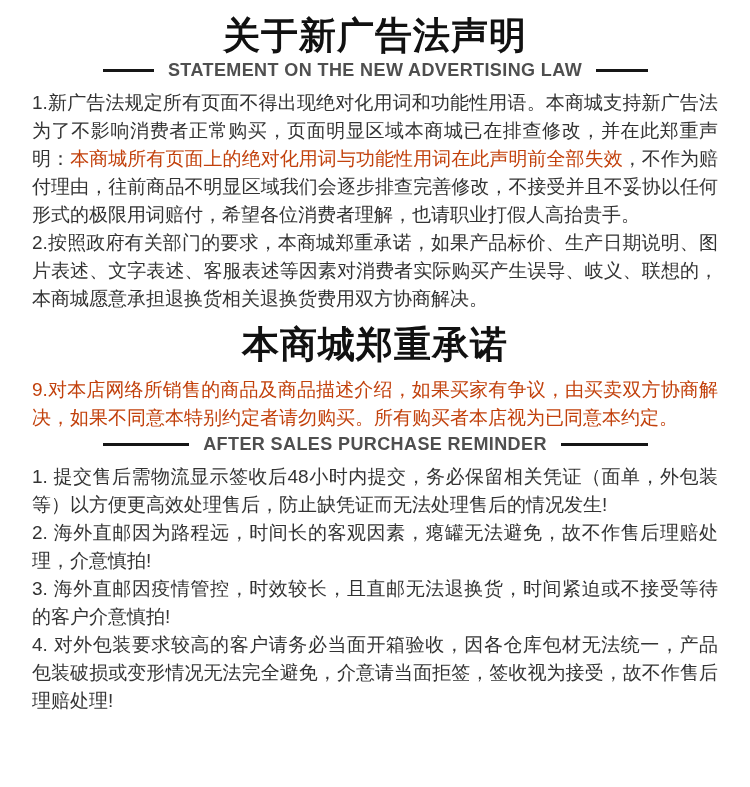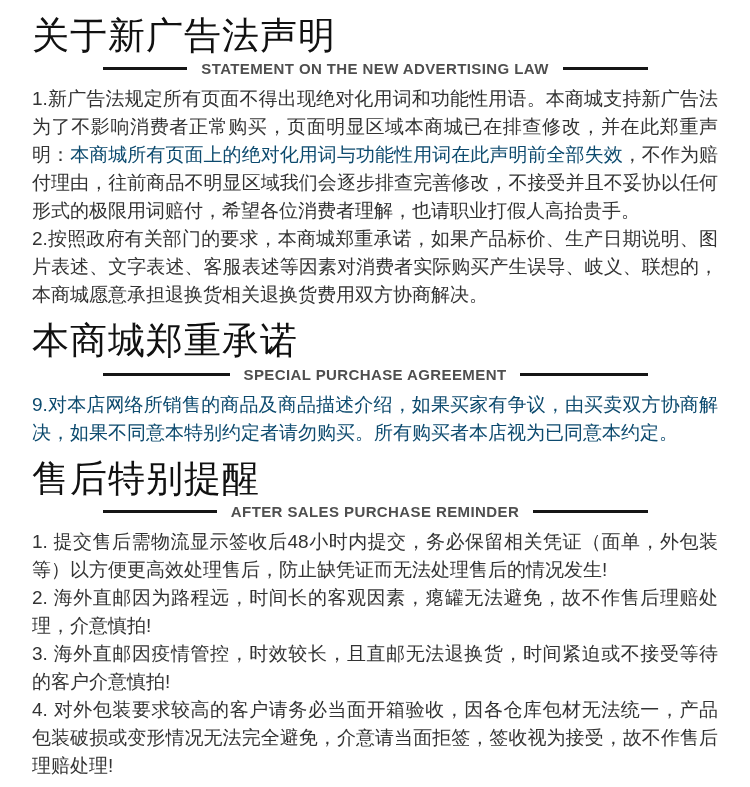--- a/index.html
+++ b/index.html
@@ -11,90 +11,84 @@
   .page {
     width: 750px;
     min-height: 787px;
     box-sizing: border-box;
     padding: 14px 32px 10px;
     background: #ffffff;
     overflow: hidden;
   }
   .sec-title {
     margin: 0;
-    text-align: left;
+    text-align: center;
     font-size: 37px;
     line-height: 1.2;
-    font-weight: 400;
+    font-weight: 700;
     color: #111111;
     letter-spacing: 1px;
   }
   .sec-title.mt {
     margin-top: 10px;
   }
   .subtitle-row {
     width: 545px;
     margin: 2px auto 0;
     display: flex;
     align-items: center;
     gap: 14px;
   }
   .rule {
     flex: 1;
     height: 3px;
     background: #161616;
   }
   .subtitle-text {
-    font-size: 15px;
+    font-size: 18px;
     font-weight: 700;
     color: #4f4f4f;
     letter-spacing: 0.4px;
     white-space: nowrap;
   }
   .body-text {
     margin-top: 8px;
     font-size: 19px;
     line-height: 28px;
     color: #333333;
     text-align: justify;
   }
   .body-text p {
     margin: 0;
   }
   .run-red {
-    color: #0c4a6e;
+    color: #c2410c;
   }
 </style>
 </head>
 <body>
 
 <div class="page">
 
   <h1 class="sec-title">关于新广告法声明</h1>
   <div class="subtitle-row">
     <div class="rule"></div>
     <div class="subtitle-text">STATEMENT ON THE NEW ADVERTISING LAW</div>
     <div class="rule"></div>
   </div>
   <div class="body-text">
     <p><span>1.新广告法规定所有页面不得出现绝对化用词和功能性用语。本商城支持新广告法为了不影响消费者正常购买，页面明显区域本商城已在排查修改，并在此郑重声明：</span><span class="run-red">本商城所有页面上的绝对化用词与功能性用词在此声明前全部失效</span><span>，不作为赔付理由，往前商品不明显区域我们会逐步排查完善修改，不接受并且不妥协以任何形式的极限用词赔付，希望各位消费者理解，也请职业打假人高抬贵手。</span></p>
     <p><span>2.按照政府有关部门的要求，本商城郑重承诺，如果产品标价、生产日期说明、图片表述、文字表述、客服表述等因素对消费者实际购买产生误导、岐义、联想的，本商城愿意承担退换货相关退换货费用双方协商解决。</span></p>
   </div>
 
   <h1 class="sec-title mt">本商城郑重承诺</h1>
-  <div class="subtitle-row">
-    <div class="rule"></div>
-    <div class="subtitle-text">SPECIAL PURCHASE AGREEMENT</div>
-    <div class="rule"></div>
-  </div>
   <div class="body-text">
     <p><span class="run-red">9.对本店网络所销售的商品及商品描述介绍，如果买家有争议，由买卖双方协商解决，如果不同意本特别约定者请勿购买。所有购买者本店视为已同意本约定。</span></p>
   </div>
 
-  <h1 class="sec-title mt">售后特别提醒</h1>
   <div class="subtitle-row">
     <div class="rule"></div>
     <div class="subtitle-text">AFTER SALES PURCHASE REMINDER</div>
     <div class="rule"></div>
   </div>
   <div class="body-text">
     <p><span>1. 提交售后需物流显示签收后48小时内提交，务必保留相关凭证（面单，外包装等）以方便更高效处理售后，防止缺凭证而无法处理售后的情况发生!</span></p>
     <p><span>2. 海外直邮因为路程远，时间长的客观因素，瘪罐无法避免，故不作售后理赔处理，介意慎拍!</span></p>
     <p><span>3. 海外直邮因疫情管控，时效较长，且直邮无法退换货，时间紧迫或不接受等待的客户介意慎拍!</span></p>
     <p><span>4. 对外包装要求较高的客户请务必当面开箱验收，因各仓库包材无法统一，产品包装破损或变形情况无法完全避免，介意请当面拒签，签收视为接受，故不作售后理赔处理!</span></p>

